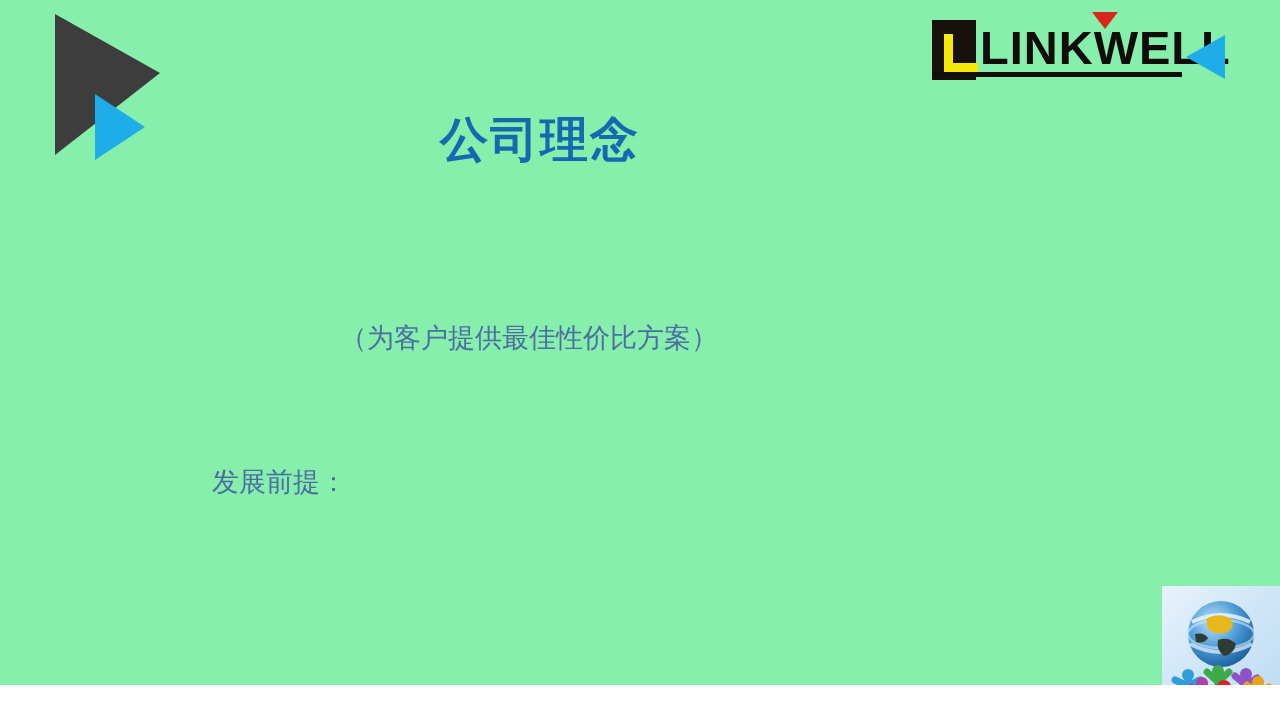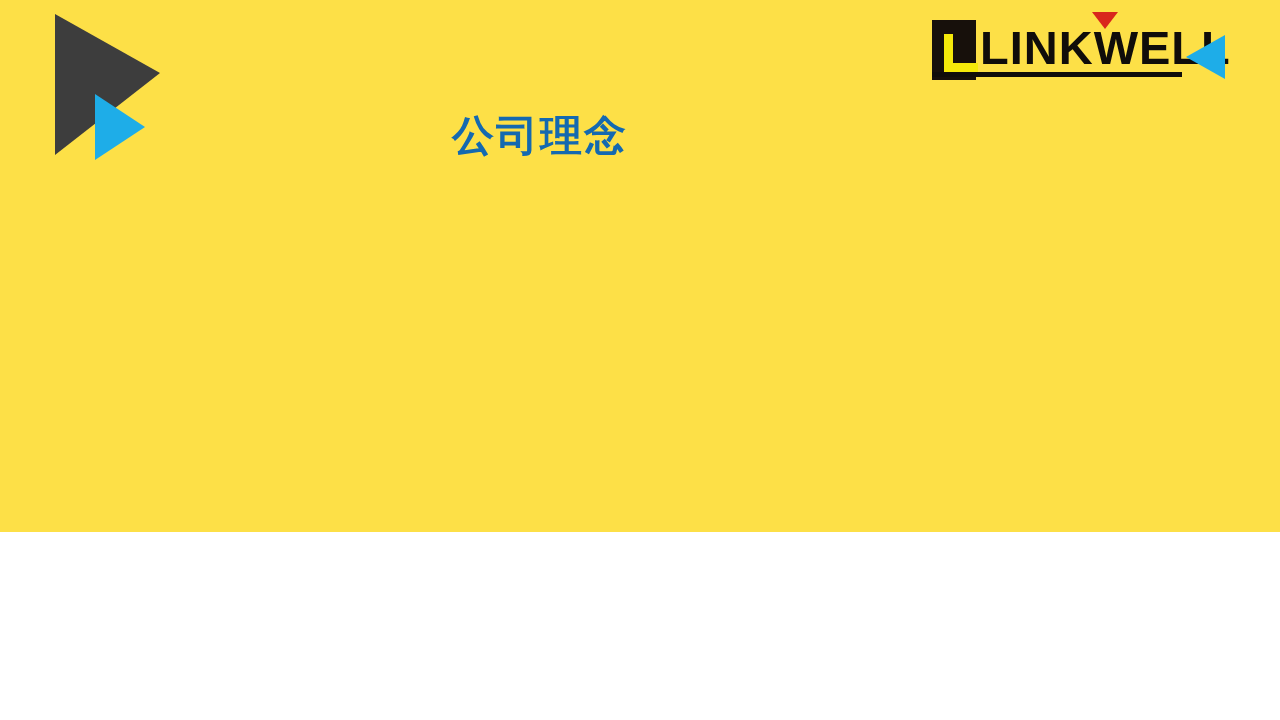--- a/index.html
+++ b/index.html
@@ -6,22 +6,22 @@
     margin: 0;
     padding: 0;
     background: #ffffff;
   }
   body {
     font-family: "Liberation Serif", "DejaVu Serif", serif;
   }
   .slide {
     position: relative;
     width: 1280px;
-    height: 532px;
-    background: #fde047;
+    height: 685px;
+    background: #86efac;
     overflow: hidden;
   }
 
   
   .deco-arrows {
     position: absolute;
     left: 0;
     top: 0;
     width: 220px;
     height: 200px;
@@ -122,21 +122,21 @@
   }
 
   
   .slide-title {
     position: absolute;
     left: 0;
     top: 108px;
     width: 1080px;
     text-align: center;
     font-family: Liberation Mono, monospace;
-    font-size: 42px;
+    font-size: 48px;
     font-weight: 700;
     color: #1469b0;
     letter-spacing: 2px;
   }
 
   
   .body-block {
     position: absolute;
     left: 212px;
     top: 218px;
@@ -184,20 +184,22 @@
     </div>
     <div class="logo-word">LINKWELL</div>
     <div class="logo-tri-red"></div>
     <div class="logo-rule"></div>
     <div class="logo-tri-blue"></div>
   </div>
 
   <div class="slide-title">公司理念</div>
 
   <div class="body-block">
+    <span class="body-line indent-center">（为客户提供最佳性价比方案）</span>
+    <span class="body-line">发展前提：</span>
     
     
     
     
     
     
   </div>
 
   <div class="clipart">
     <svg width="118" height="134" viewBox="0 0 118 134">

